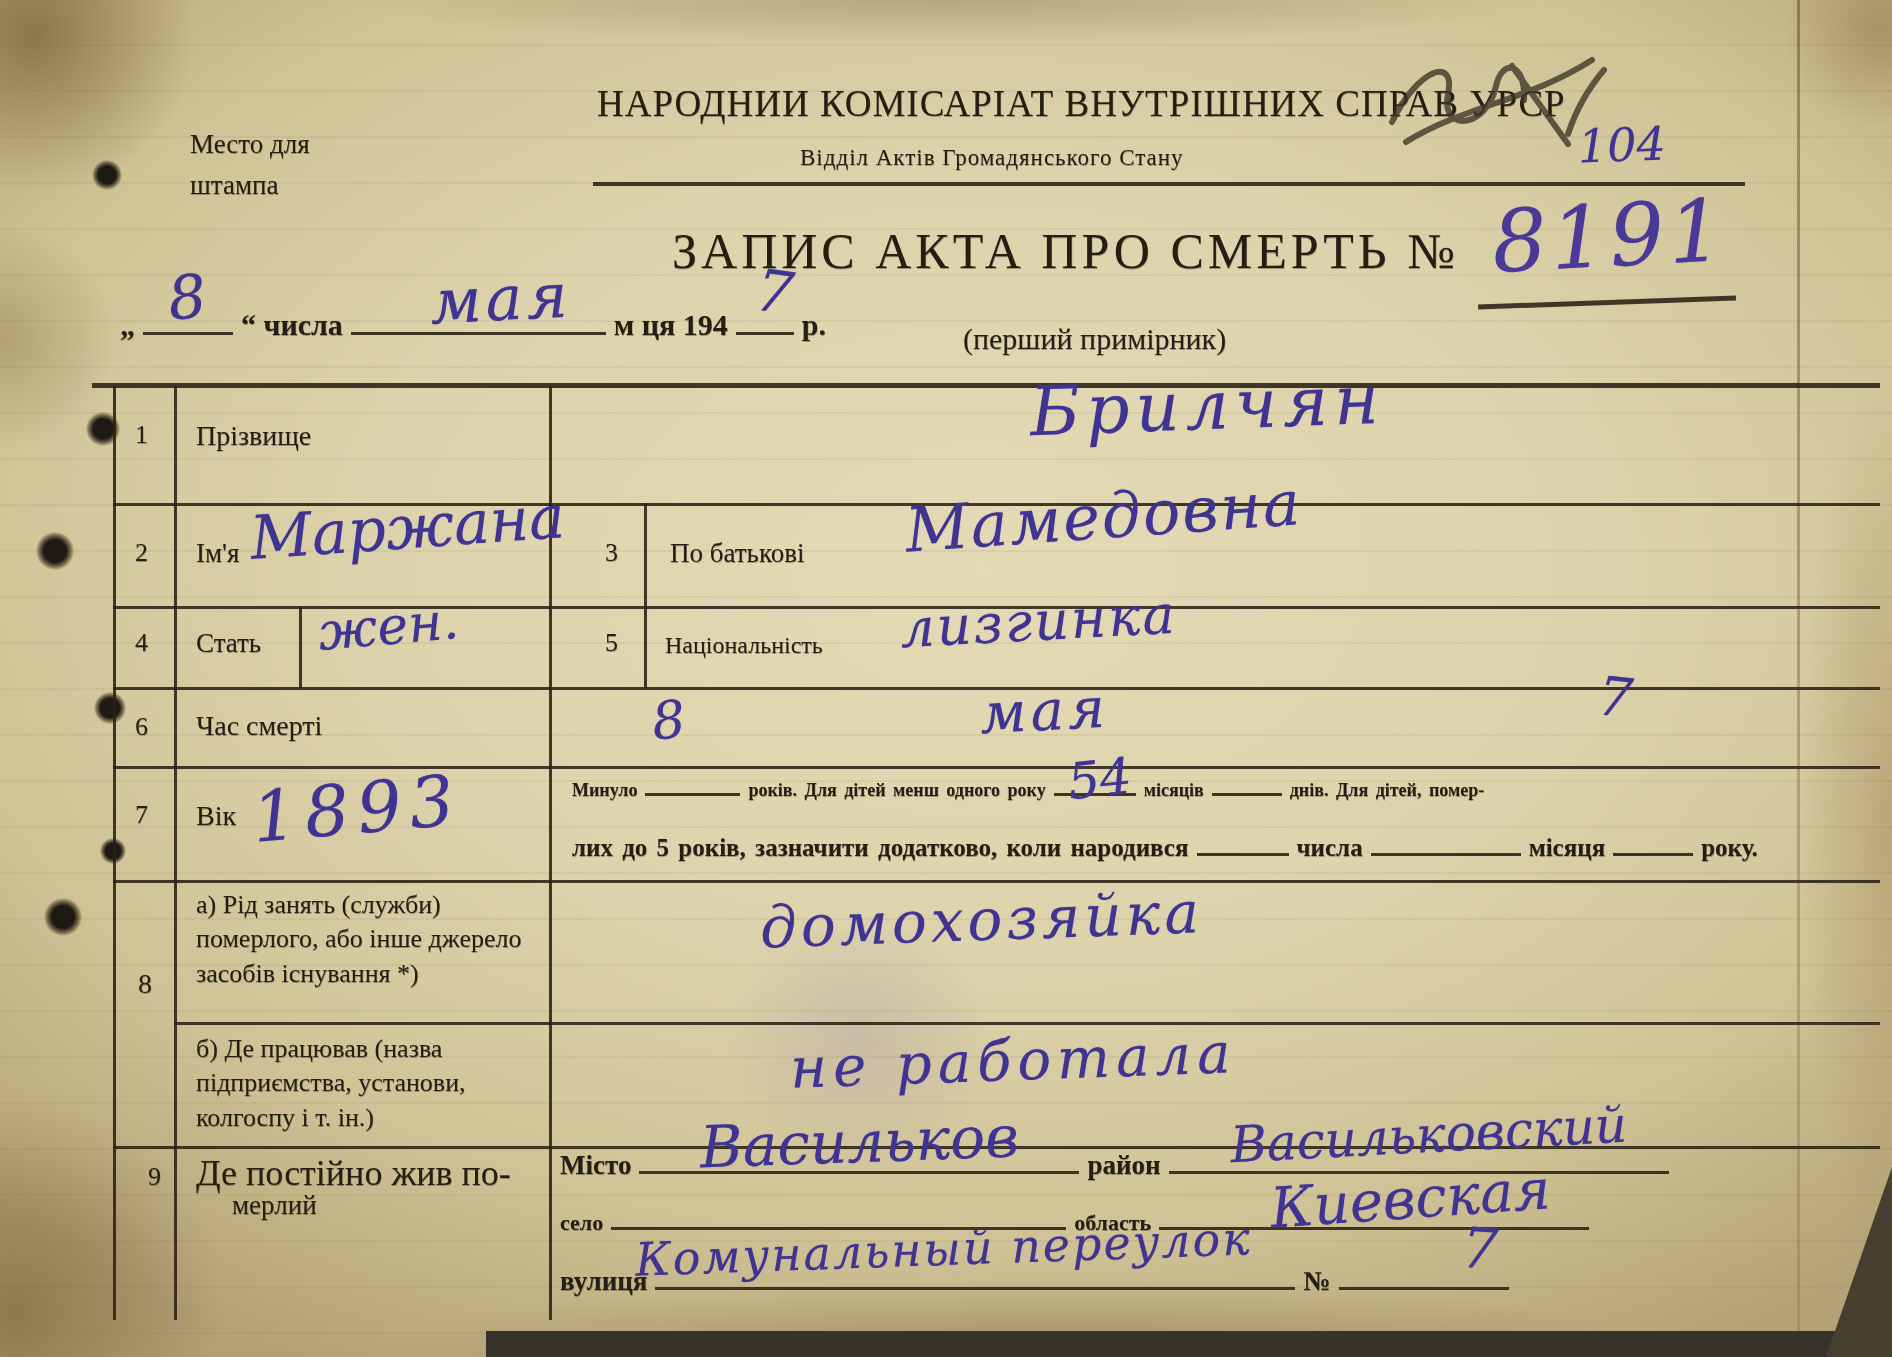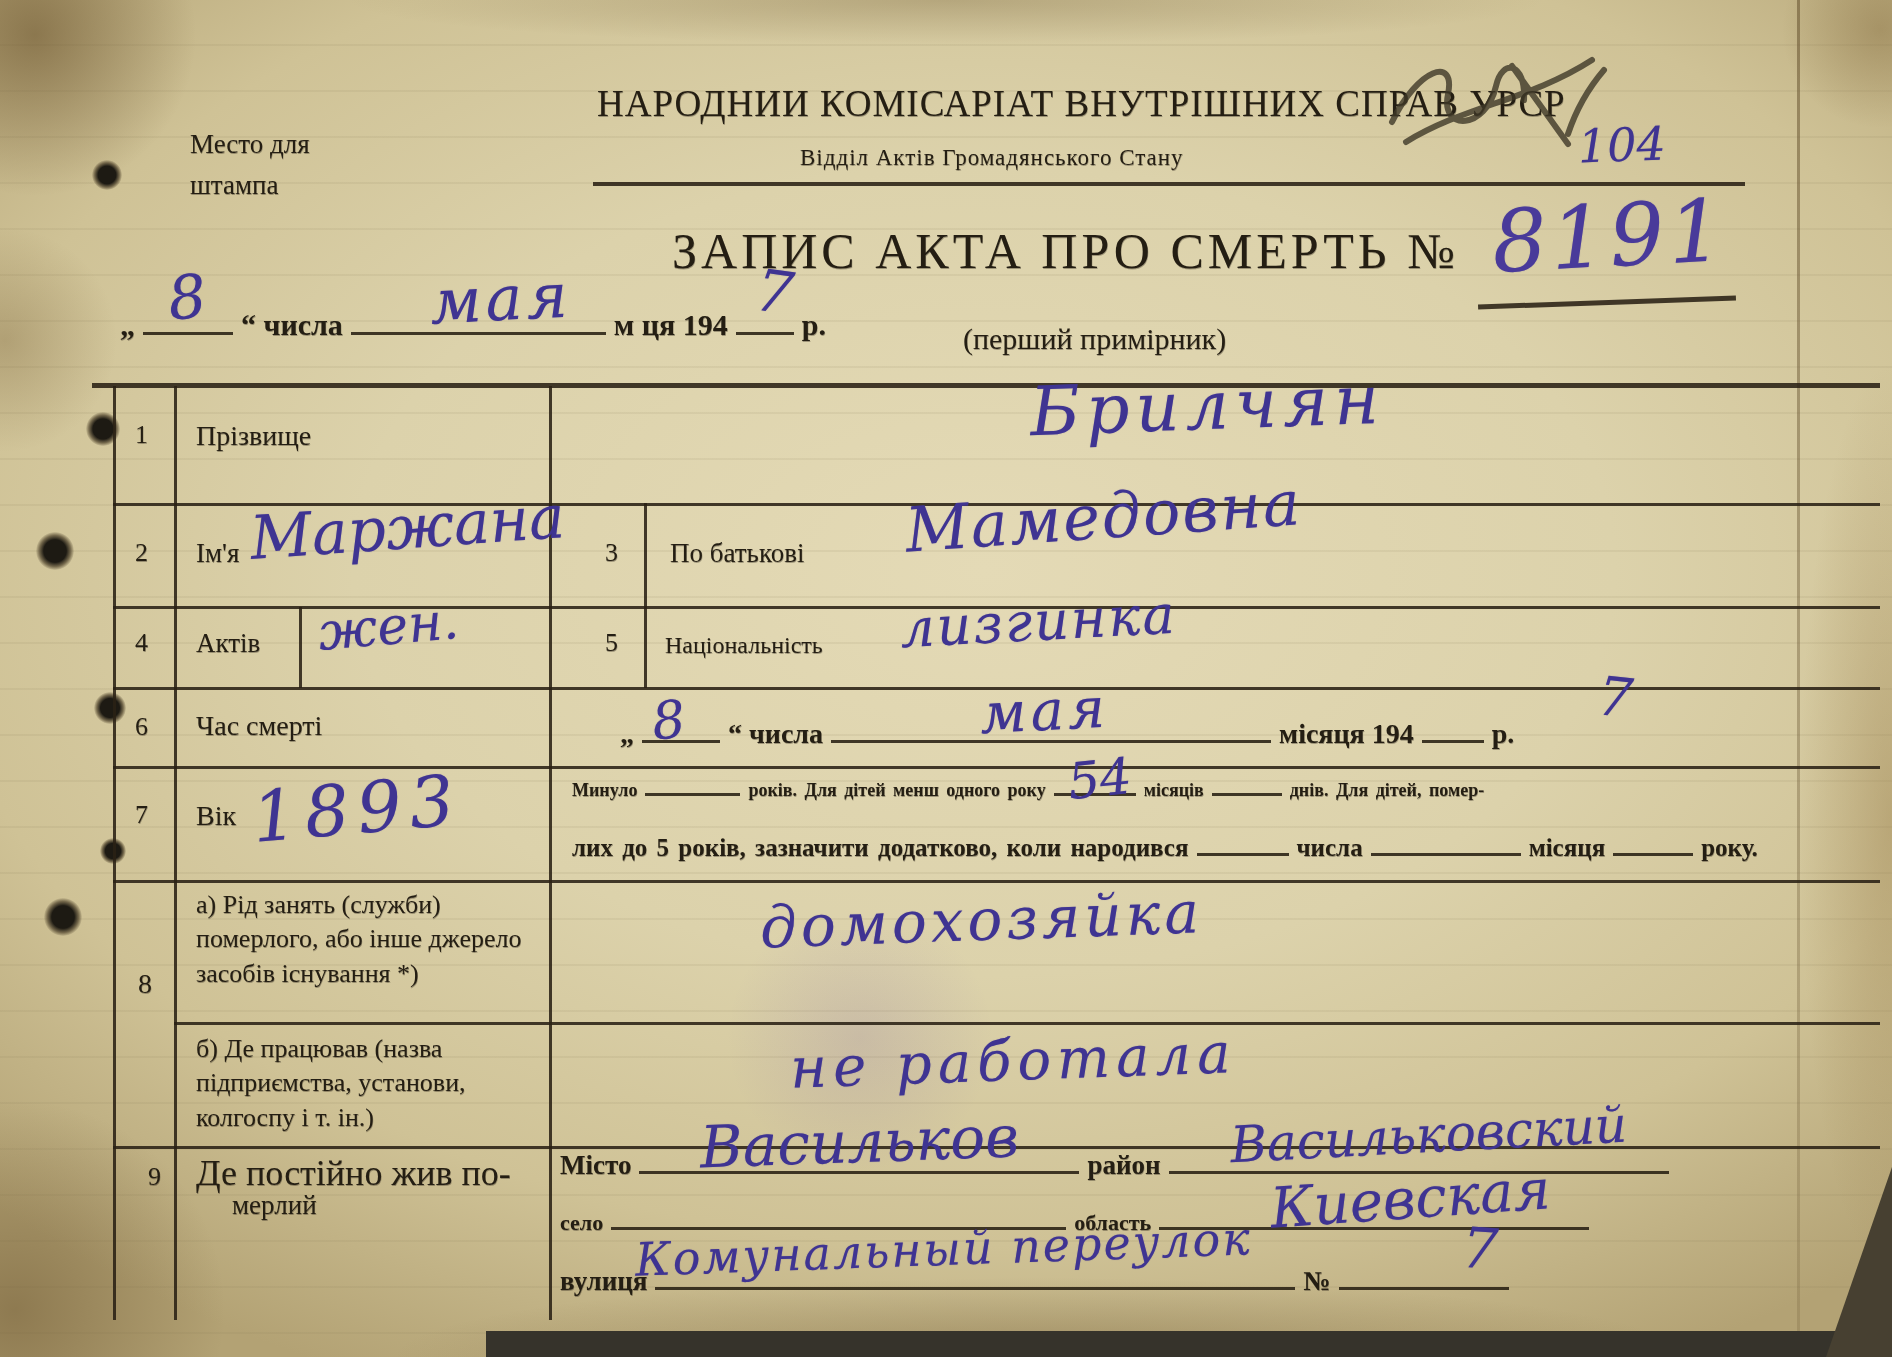--- a/index.html
+++ b/index.html
@@ -96,31 +96,28 @@
   <span class="hw" style="left:1030px;top:366px;font-size:68px;letter-spacing:6px;transform:rotate(-2deg)">Брилчян</span>
 
   <div class="printed" style="left:135px;top:538px;font-size:26px">2</div>
   <div class="printed" style="left:196px;top:538px;font-size:27px">Ім'я</div>
   <span class="hw" style="left:250px;top:492px;font-size:60px;transform:rotate(-4deg)">Маржана</span>
   <div class="printed" style="left:605px;top:538px;font-size:26px">3</div>
   <div class="printed" style="left:670px;top:538px;font-size:27px">По батькові</div>
   <span class="hw" style="left:905px;top:480px;font-size:62px;letter-spacing:2px;transform:rotate(-4deg)">Мамедовна</span>
 
   <div class="printed" style="left:135px;top:628px;font-size:26px">4</div>
-  <div class="printed" style="left:196px;top:628px;font-size:27px">Актів</div>
+  <div class="printed" style="left:196px;top:628px;font-size:27px">Стать</div>
   <span class="hw" style="left:318px;top:596px;font-size:52px;transform:rotate(-5deg)">жен.</span>
   <div class="printed" style="left:605px;top:628px;font-size:26px">5</div>
   <div class="printed" style="left:665px;top:632px;font-size:24px">Національність</div>
   <span class="hw" style="left:900px;top:590px;font-size:54px;letter-spacing:2px;transform:rotate(-3deg)">лизгинка</span>
 
   <div class="printed" style="left:135px;top:712px;font-size:26px">6</div>
   <div class="printed" style="left:196px;top:710px;font-size:28px">Час смерті</div>
-  <div class="line" style="left:620px;top:718px;font-size:28px">
-    <span>„</span><span class="blank" style="width:78px"></span><span>“ числа</span><span class="blank" style="width:440px"></span><span>місяця 194</span><span class="blank" style="width:62px"></span><span>р.</span>
-  </div>
   <span class="hw" style="left:652px;top:690px;font-size:52px;transform:rotate(-6deg)">8</span>
   <span class="hw" style="left:980px;top:678px;font-size:56px;letter-spacing:4px;transform:rotate(-3deg)">мая</span>
   <span class="hw" style="left:1598px;top:666px;font-size:54px;transform:rotate(6deg)">7</span>
 
   <div class="printed" style="left:135px;top:800px;font-size:26px">7</div>
   <div class="printed" style="left:196px;top:800px;font-size:28px">Вік</div>
   <span class="hw" style="left:252px;top:768px;font-size:70px;letter-spacing:8px;transform:rotate(-5deg)">1893</span>
   <div class="line" style="left:572px;top:780px;font-size:18px;word-spacing:3px">
     <span>Минуло</span><span class="blank" style="width:95px"></span><span>років. Для дітей менш одного року</span><span class="blank" style="width:82px"></span><span>місяців</span><span class="blank" style="width:70px"></span><span>днів. Для дітей, помер-</span>
   </div>

